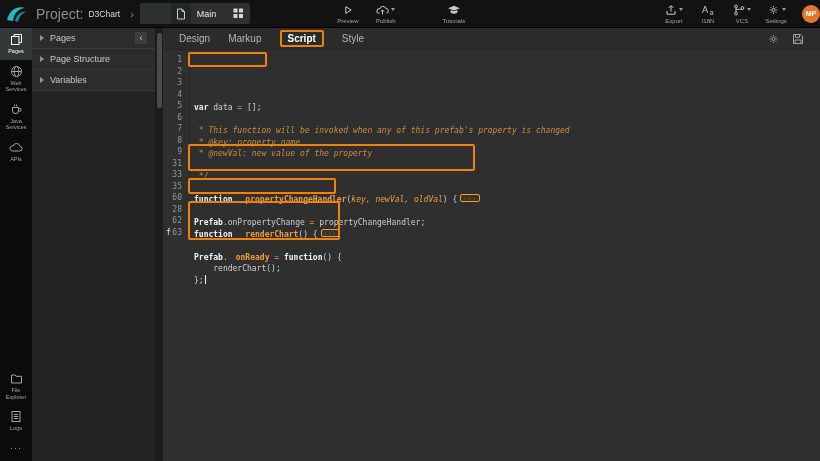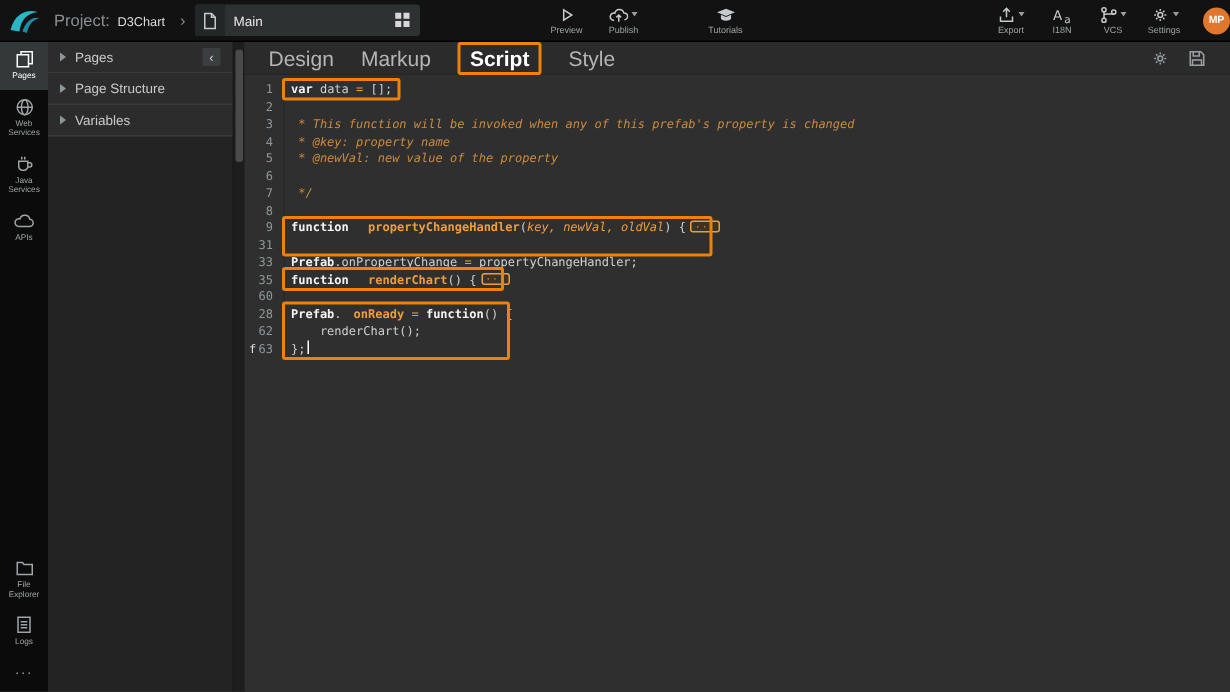--- a/index.html
+++ b/index.html
@@ -4,24 +4,24 @@
 <style>
   * { margin:0; padding:0; box-sizing:border-box; }
   html,body { width:820px; height:461px; overflow:hidden; background:#2f2f2f;
               font-family:"Liberation Sans", sans-serif; }
 
   
   .topbar { position:absolute; top:0; left:0; width:820px; height:28px; background:#121212;
             display:flex; align-items:center; z-index:10; border-bottom:1px solid #000; }
   .tb-logo { width:32px; display:flex; justify-content:center; align-items:center; }
   .tb-project { display:flex; align-items:center; gap:5px; margin-left:4px; white-space:nowrap; }
-  .proj-prefix { color:#8a8f92; font-size:11px; }
+  .proj-prefix { color:#8a8f92; font-size:14px; }
   .proj-name { color:#dddddd; font-size:8.5px; }
   .tb-chevron { color:#8a8f92; font-size:11px; margin:0 6px 0 10px; }
-  .main-tab { display:flex; align-items:center; height:21px; width:150px; background:#2e3132; border-radius:2px; }
+  .main-tab { display:flex; align-items:center; height:21px; width:110px; background:#2e3132; border-radius:2px;padding-left:31px; }
   .main-tab .docbox { width:20px; height:21px; background:#232627; display:flex; align-items:center; justify-content:center; border-radius:2px 0 0 2px; }
   .main-tab .label { font-size:9px; color:#e8e8e8; margin-left:6px; }
   .main-tab .gridbox { margin-left:auto; margin-right:6px; display:flex; }
   .tb-group-center { display:flex; align-items:flex-start; gap:14px; margin-left:86px; }
   .tb-tutorials { margin-left:30px; }
   .tb-item { display:flex; flex-direction:column; align-items:center; gap:2px; color:#9fa5a7; font-size:6px; min-width:24px; cursor:default; }
   .tb-item .iconrow { display:flex; align-items:center; gap:2px; height:12px; }
   .dd-caret { width:0; height:0; border-left:2.5px solid transparent; border-right:2.5px solid transparent; border-top:3px solid #9aa0a3; }
   .tb-group-right { display:flex; align-items:flex-start; gap:10px; margin-left:auto; margin-right:8px; }
   .avatar { width:18px; height:18px; border-radius:50%; background:#e0772c; color:#fff; font-size:7px; font-weight:bold;
@@ -46,29 +46,29 @@
   .collapse-btn { margin-left:auto; width:12px; height:12px; background:#3a3e3f; color:#cfcfcf; font-size:9px;
                   display:flex; align-items:center; justify-content:center; border-radius:1px; }
 
   
   .scrollstrip { width:7px; background:#1d1d1d; position:relative; }
   .scroll-thumb { position:absolute; top:5px; left:1px; width:5px; height:75px; background:#4a4a4a; border-radius:2px; }
 
   
   .editor { flex:1; display:flex; flex-direction:column; background:#2f2f2f; }
   .tabbar { height:22px; background:#2b2b2b; display:flex; align-items:center; gap:18px; padding:0 16px; border-bottom:1px solid #262626; }
-  .tab { font-size:14px; color:#b5b5b5; }
+  .tab { font-size:10px; color:#b5b5b5; }
   .tab.active { color:#ffffff; font-weight:bold; border:2px solid #ef8109; border-radius:2px; padding:1px 6px; }
   .tabbar-icons { margin-left:auto; display:flex; align-items:center; gap:12px; }
 
   .code { position:relative; flex:1; overflow:hidden; font-family:"DejaVu Sans Mono", monospace; font-size:8px; padding-top:4px; }
   .code-line { display:flex; height:11.5px; line-height:11.5px; }
   .gutter { position:relative; flex:0 0 27px; width:27px; text-align:right; padding-right:7px; color:#8f969a; border-right:1px solid #282828; }
   .gutter .marker { position:absolute; left:3px; top:0; color:#e3e3e3; }
-  .text { padding-left:4px; white-space:pre; color:#cfcfcf; }
+  .text { padding-left:4px; white-space:pre; color:#cfcfcf;margin-top:48px; }
   .tok-kw { color:#f4f4f4; font-weight:bold; }
   .tok-pl { color:#cfcfcf; }
   .tok-op { color:#ef9d3c; }
   .tok-fn { color:#ef9d3c; font-weight:bold;padding-left:8px; }
   .tok-pm { color:#ef9d3c; font-style:italic; }
   .tok-cm { color:#cc8b3d; font-style:italic; }
   .tok-fold { display:inline-block; border:1px solid #ef9d3c; border-radius:2px; margin-left:3px; padding:0 2px;
               color:#ef9d3c; font-size:6px; line-height:7px; height:8px; vertical-align:1px; letter-spacing:1px; background:#3a3426; }
   .tok-caret { display:inline-block; width:1px; height:9px; background:#ffffff; vertical-align:-1px; margin-left:1px; }
   .annot-box { position:absolute; border:2px solid #ef8109; border-radius:2px; pointer-events:none; }

